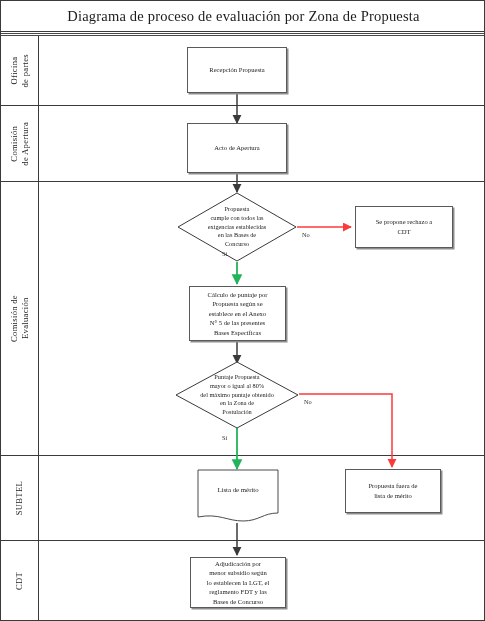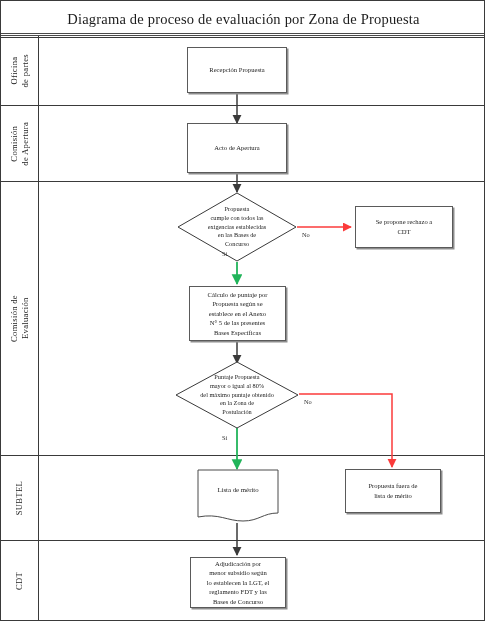--- a/index.html
+++ b/index.html
@@ -1,21 +1,21 @@
 <!DOCTYPE html>
 <html><head>
 <meta charset="utf-8">
 <style>
   html,body{margin:0;padding:0;background:#ffffff;}
   body{font-family:"Liberation Serif", serif;}
   #root{position:relative;width:485px;height:621px;box-sizing:border-box;
         border:1px solid #3a3a3a;background:#ffffff;overflow:hidden;}
 
   
-  .title-row{position:absolute;left:0;top:0;width:485px;height:37px;
+  .title-row{position:absolute;left:0;top:0;width:485px;height:31px;
              box-sizing:border-box;border-bottom:1px solid #3a3a3a;
              display:flex;align-items:center;justify-content:center;}
   .title-row .t{font-size:14.5px;color:#1c1c1c;letter-spacing:.2px;}
   .title-gap{position:absolute;left:0;top:32px;width:485px;height:3px;
              box-sizing:border-box;border-top:1px solid #4a4a4a;border-bottom:1px solid #4a4a4a;
              background:#fff;}
 
   
   .lane{position:absolute;left:0;width:485px;box-sizing:border-box;
         border-bottom:1px solid #3a3a3a;}

